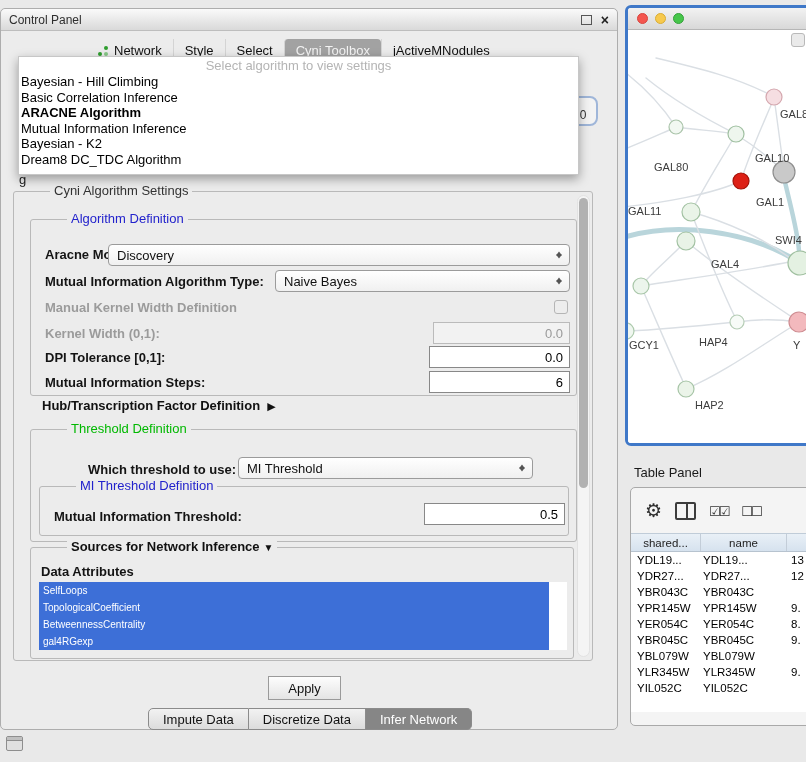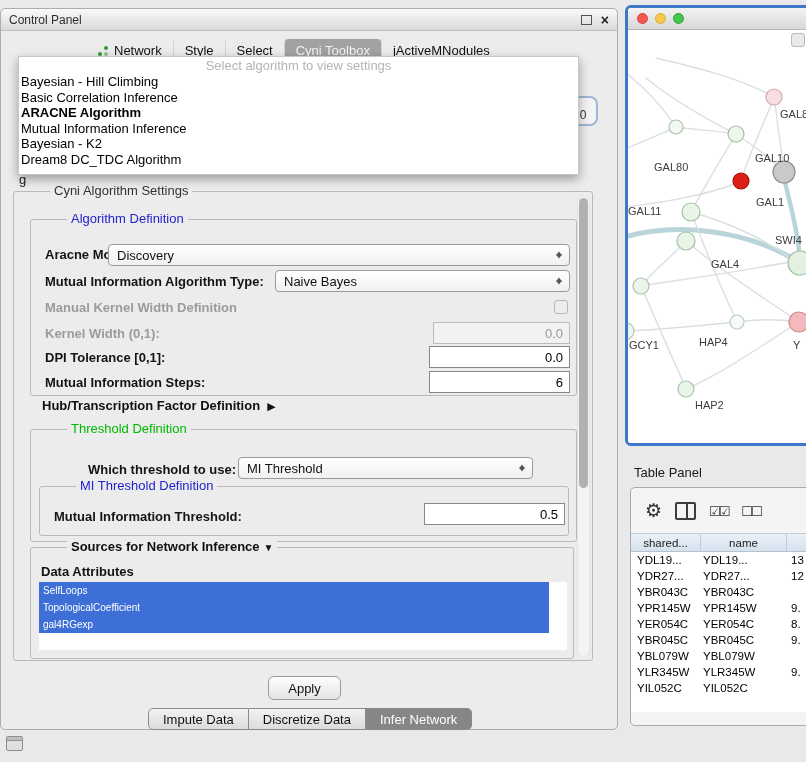--- a/index.html
+++ b/index.html
@@ -59,21 +59,21 @@
   .arrow-down-icon::before{content:"▼";font-size:10px;color:#111;}
   
   .attr-item{height:17px;line-height:17px;padding-left:4px;font-size:10px;margin-right:18px;}
   .attr-item.selected{background:#3d6fd7;color:#fff;}
   #attr-list{position:absolute;left:8px;top:34px;width:528px;height:68px;background:#fff;overflow:hidden;}
   
   .vscroll{position:absolute;right:2px;top:3px;width:13px;height:462px;background:#f4f4f4;border:1px solid #e2e2e2;
            border-radius:7px;box-sizing:border-box;}
   .vthumb{position:absolute;left:1px;top:2px;width:9px;height:290px;background:#b1b1b1;border-radius:5px;}
   
-  #apply-btn{position:absolute;left:267px;top:667px;width:71px;height:22px;border:1px solid #9a9a9a;border-radius:6px;
+  #apply-btn{position:absolute;left:267px;top:667px;width:71px;height:22px;border:1px solid #9a9a9a;border-radius:0;
              background:linear-gradient(#fdfdfd,#e4e4e4);font-size:13px;display:flex;align-items:center;justify-content:center;}
   #bottom-tabs{position:absolute;left:147px;top:699px;height:22px;display:flex;}
   .seg{border:1px solid #8b8b8b;border-left-width:0;background:linear-gradient(#f2f2f2,#dcdcdc);display:flex;
        align-items:center;justify-content:center;font-size:13px;color:#111;padding:0 14px;}
   .seg:first-child{border-left-width:1px;border-radius:5px 0 0 5px;}
   .seg:last-child{border-radius:0 5px 5px 0;}
   .seg.active{background:#868686;color:#fff;}
   
   #mini-win{position:absolute;left:6px;top:736px;width:15px;height:13px;border:1px solid #8e8e8e;border-radius:2px;background:#e0e0e0;}
   #mini-win::before{content:"";position:absolute;left:0;top:0;right:0;height:3px;background:#c0c0c0;border-bottom:1px solid #8e8e8e;}
@@ -209,20 +209,21 @@
 
       <div class="group" style="left:16px;top:355px;width:544px;height:112px;">
         <span class="gtitle t-bold" style="display:flex;align-items:center;gap:4px;">
           <span>Sources for Network Inference</span>
           <span class="arrow-down-icon"></span>
         </span>
         <span class="lbl" style="left:10px;top:16px;">Data Attributes</span>
         <div id="attr-list">
             <div class="attr-item selected">SelfLoops</div>
             <div class="attr-item selected">TopologicalCoefficient</div>
+            <div class="attr-item selected">BetweennessCentrality</div>
             <div class="attr-item selected">gal4RGexp</div>
           </div>
       </div>
 
       <div class="vscroll">
         <div class="vthumb"></div>
       </div>
     </div>
 
     <div id="apply-btn">Apply</div>

